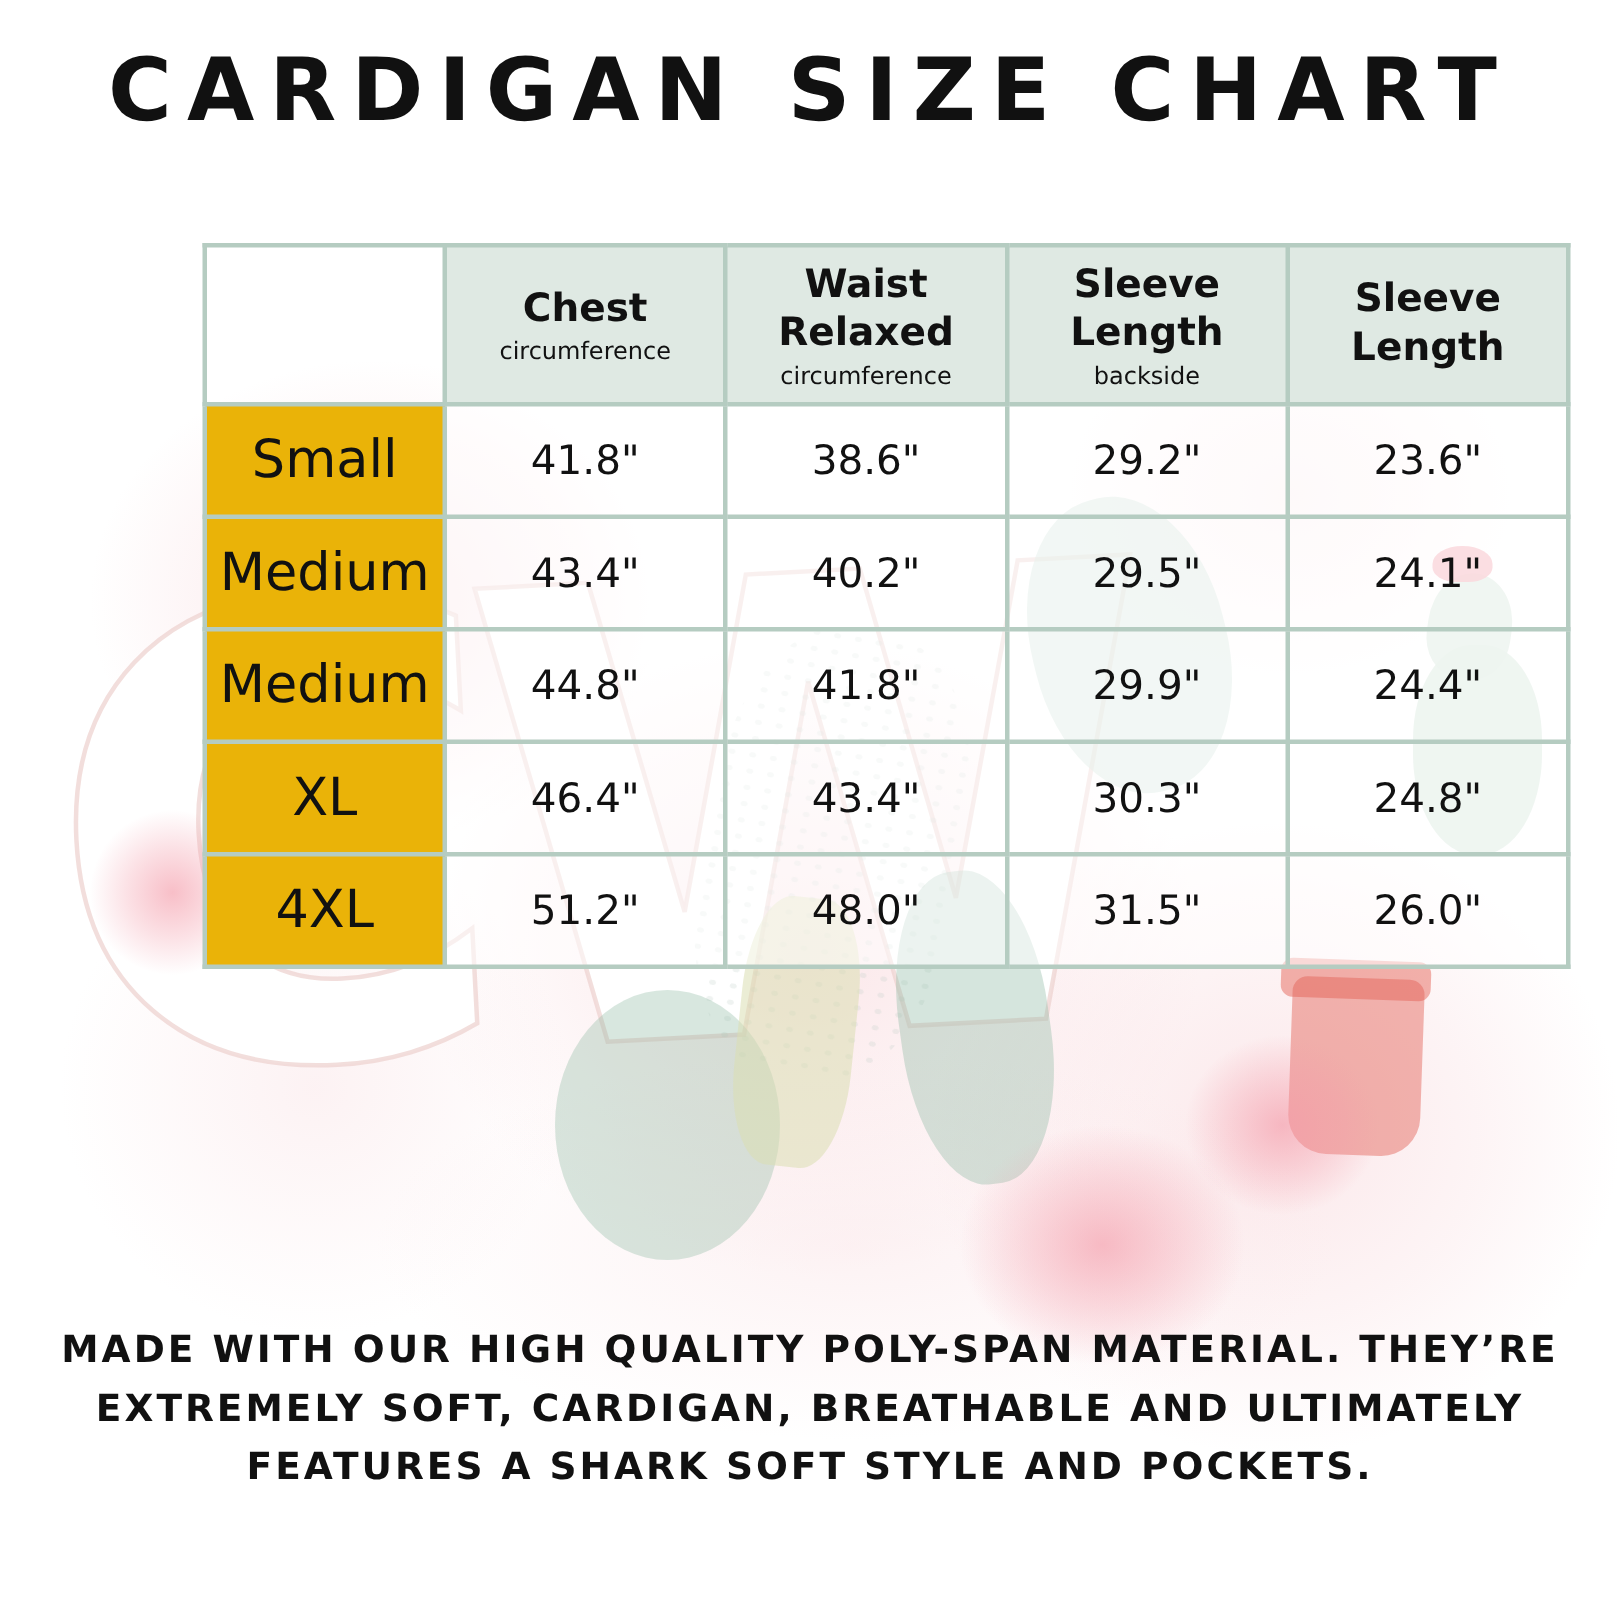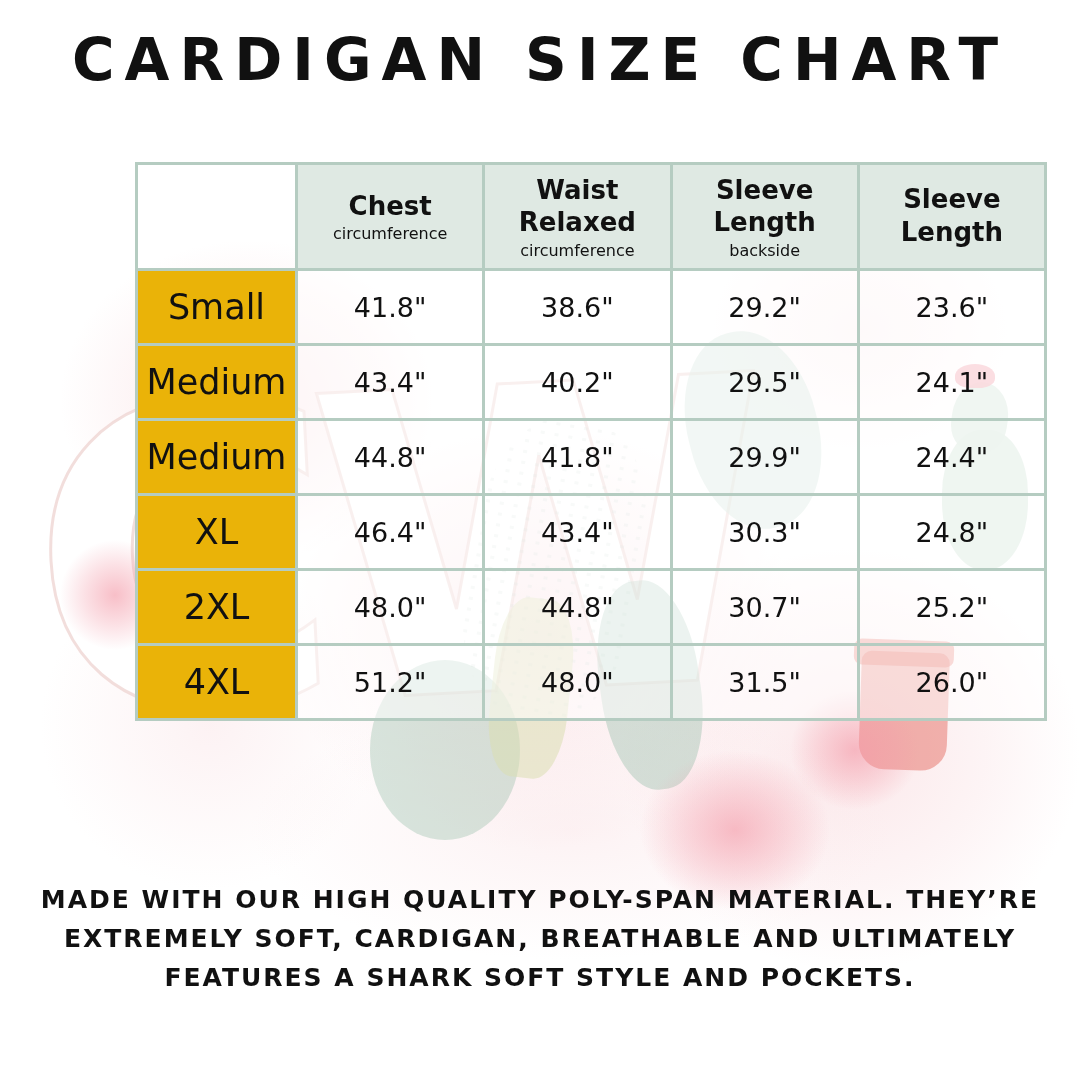--- a/index.html
+++ b/index.html
@@ -160,27 +160,20 @@
         <td class="val-cell">24.4"</td>
       </tr>
       <tr>
         <th class="size-cell">XL</th>
         <td class="val-cell">46.4"</td>
         <td class="val-cell">43.4"</td>
         <td class="val-cell">30.3"</td>
         <td class="val-cell">24.8"</td>
       </tr>
       <tr>
-        <th class="size-cell">2XL</th>
-        <td class="val-cell">48.0"</td>
-        <td class="val-cell">44.8"</td>
-        <td class="val-cell">30.7"</td>
-        <td class="val-cell">25.2"</td>
-      </tr>
-      <tr>
         <th class="size-cell">4XL</th>
         <td class="val-cell">51.2"</td>
         <td class="val-cell">48.0"</td>
         <td class="val-cell">31.5"</td>
         <td class="val-cell">26.0"</td>
       </tr>
     </tbody>
   </table>
 
   <div class="description">

